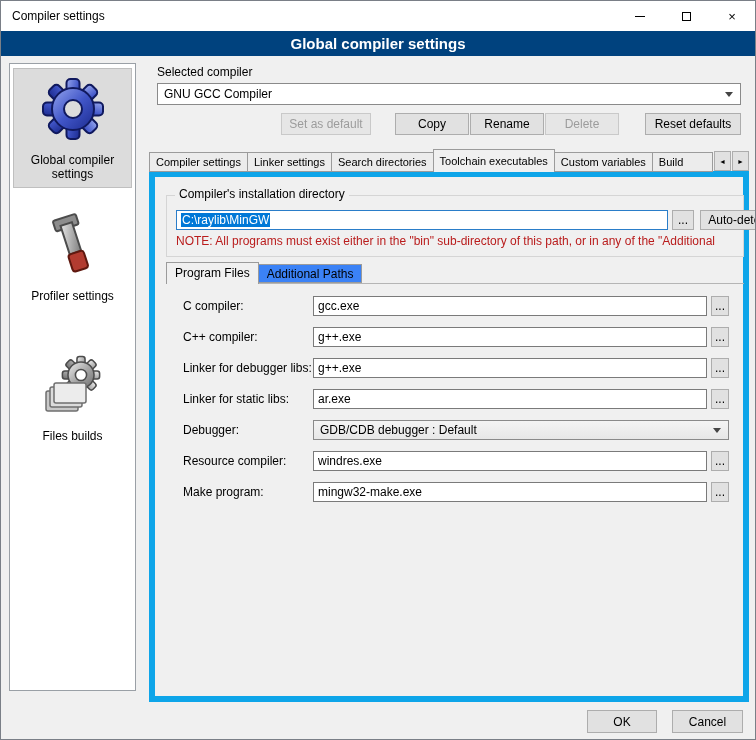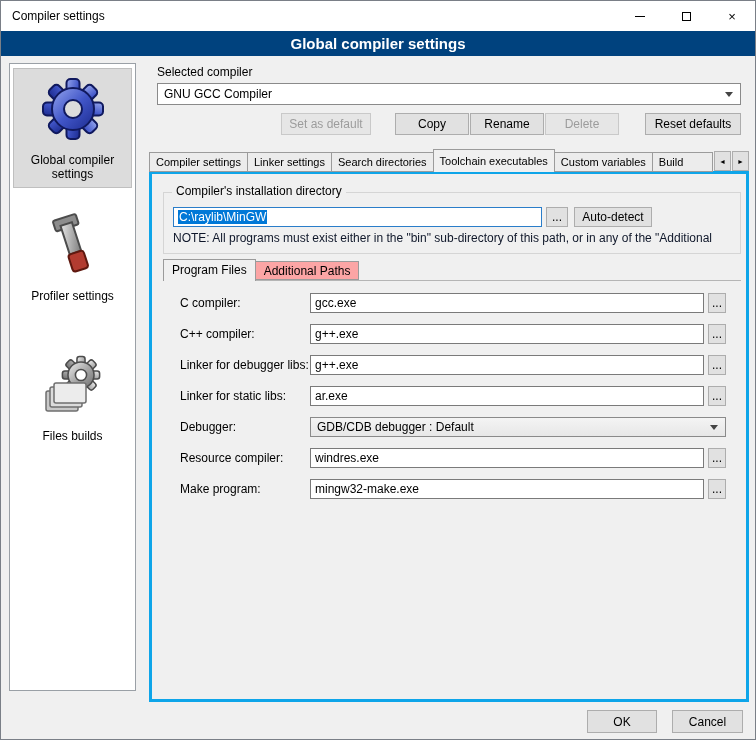--- a/index.html
+++ b/index.html
@@ -67,35 +67,35 @@
   .tab:first-child { margin-left:0; }
   .tab.active { background:#f0f0f0; height:23px; line-height:22px; border-bottom:none;
                 position:relative; z-index:3; }
   .tab.tab-clipped { flex:1 1 auto; min-width:0; overflow:hidden; }
   .tab-arrows { position:absolute; right:0; bottom:1px; display:flex; }
   .arrow-btn { width:17px; height:20px; background:#e1e1e1; border:1px solid #adadad;
                font-size:7px; display:flex; align-items:center; justify-content:center; margin-left:1px; }
 
   
   .panel { position:absolute; left:148px; top:170px; width:600px; height:531px;
-           border:3px solid #0ea5e9; background:#f0f0f0; z-index:1;padding-left:9px; }
+           border:6px solid #0ea5e9; background:#f0f0f0; z-index:1;padding-left:9px; }
 
   .groupbox { position:absolute; left:11px; top:18px; width:578px; height:62px;
               border:1px solid #d5d5d5; }
   .groupbox-legend { position:absolute; left:8px; top:-9px; background:#f0f0f0; padding:0 4px; }
   .dir-row { position:absolute; left:9px; top:14px; display:flex; align-items:center; }
-  .dir-input { width:369px; height:20px; }
+  .dir-input { width:492px; height:20px; }
   .dir-browse { width:22px; height:20px; margin-left:4px; }
   .dir-autodetect { width:78px; height:20px; margin-left:6px; }
-  .note { position:absolute; left:9px; top:38px; width:567px; color:#0f172a;
+  .note { position:absolute; left:9px; top:38px; width:567px; color:#b91c1c;
           white-space:nowrap; overflow:hidden; }
 
   .subtabs { position:absolute; left:11px; top:85px; height:21px; display:flex;
              align-items:flex-end; z-index:3;text-align:center; }
-  .subtab { flex:0 0 auto; background:#fca5a5; border:1px solid #9b9b9b; height:19px; line-height:18px;
+  .subtab { flex:0 0 auto; background:#3b82f6; border:1px solid #9b9b9b; height:19px; line-height:18px;
             padding:0 8px; margin-left:-1px; white-space:nowrap; font-size:12px; cursor:default; }
   .subtab:first-child { margin-left:0; }
   .subtab.active { background:#f0f0f0; height:22px; line-height:21px; border-bottom:none;
                    margin-bottom:-1px; position:relative; z-index:4; }
   .subtab-line { position:absolute; left:11px; top:106px; width:578px; height:0;
                  border-top:1px solid #b5b5b5; z-index:2; }
 
   .form-rows { position:absolute; left:11px; top:118px; width:578px; }
   .frow { display:flex; align-items:center; height:22px; margin-bottom:9px; }
   .flabel { margin-left:17px; width:130px; white-space:nowrap; overflow:hidden; }

